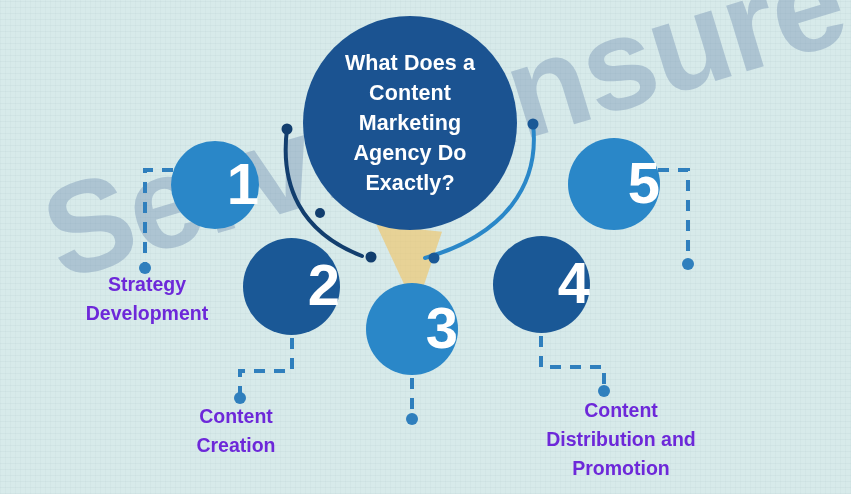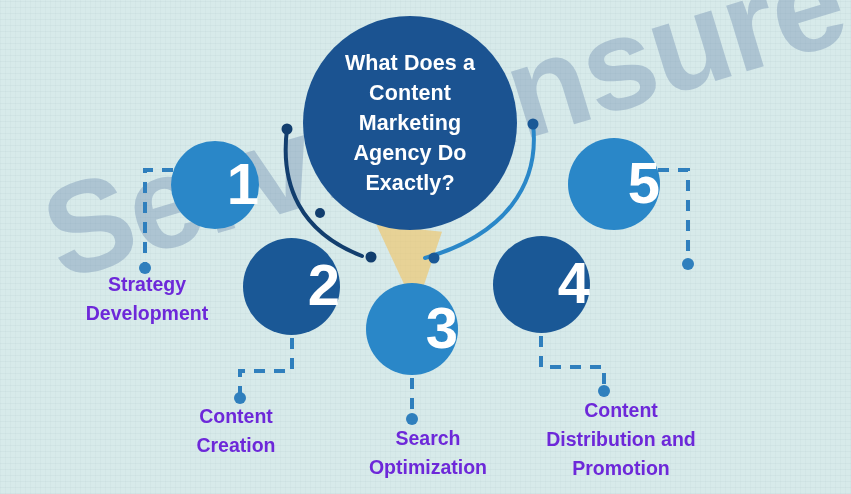--- a/index.html
+++ b/index.html
@@ -179,19 +179,17 @@
     <span>4</span>
   </div>
   <div class="node num-node num-5">
     <span>5</span>
   </div>
 
   <div class="label label-1">Strategy
 Development</div>
   <div class="label label-2">Content
 Creation</div>
-  <div class="label label-3">Search
-Optimization</div>
   <div class="label label-4">Content
 Distribution and
 Promotion</div>
 
 </div>
 
 </body></html>

